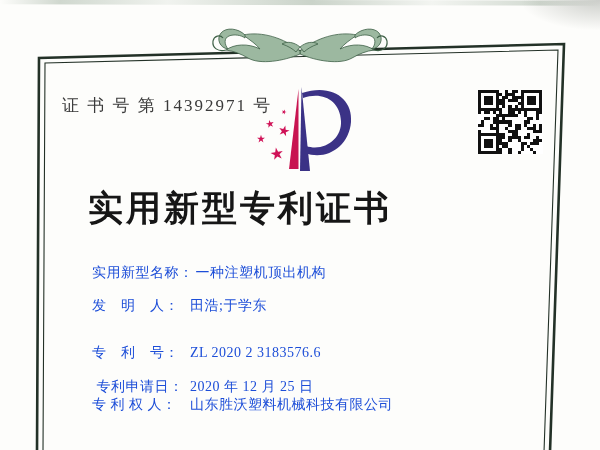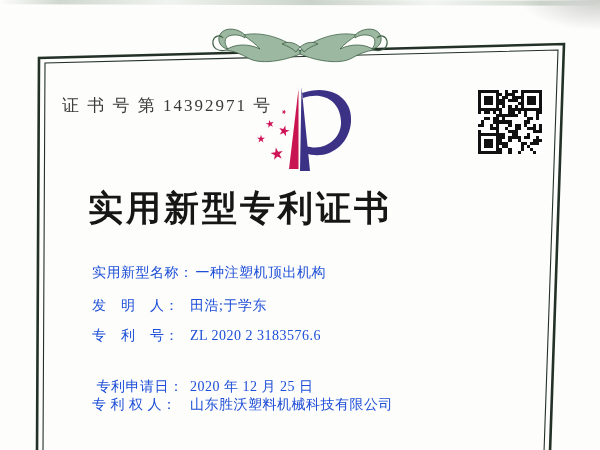--- a/index.html
+++ b/index.html
@@ -32,21 +32,21 @@
     position:absolute;left:0;top:185px;width:480px;margin:0;
     text-align:center;font-size:35px;font-weight:bold;
     letter-spacing:3px;color:#161616;
   }
   .field-row{
     position:absolute;left:64px;font-size:14px;color:#1d4ed8;
     letter-spacing:.5px;white-space:nowrap;margin-left:28px;
   }
   .flabel{display:inline-block;min-width:96px;}
   .fvalue{margin-left:2px;}
-  .r0{top:264px;} .r1{top:297px;} .r2{top:327px;} .r3{top:378px;text-align:center;} .r4{top:396px;}
+  .r0{top:264px;} .r1{top:297px;} .r2{top:344px;} .r3{top:378px;text-align:center;} .r4{top:396px;}
 </style>
 </head>
 <body>
 
 <div class="page">
 
   <div class="top-edge"></div>
   <div class="corner-shadow"></div>
 
   <svg class="overlay" viewBox="0 0 600 450" xmlns="http://www.w3.org/2000/svg">

